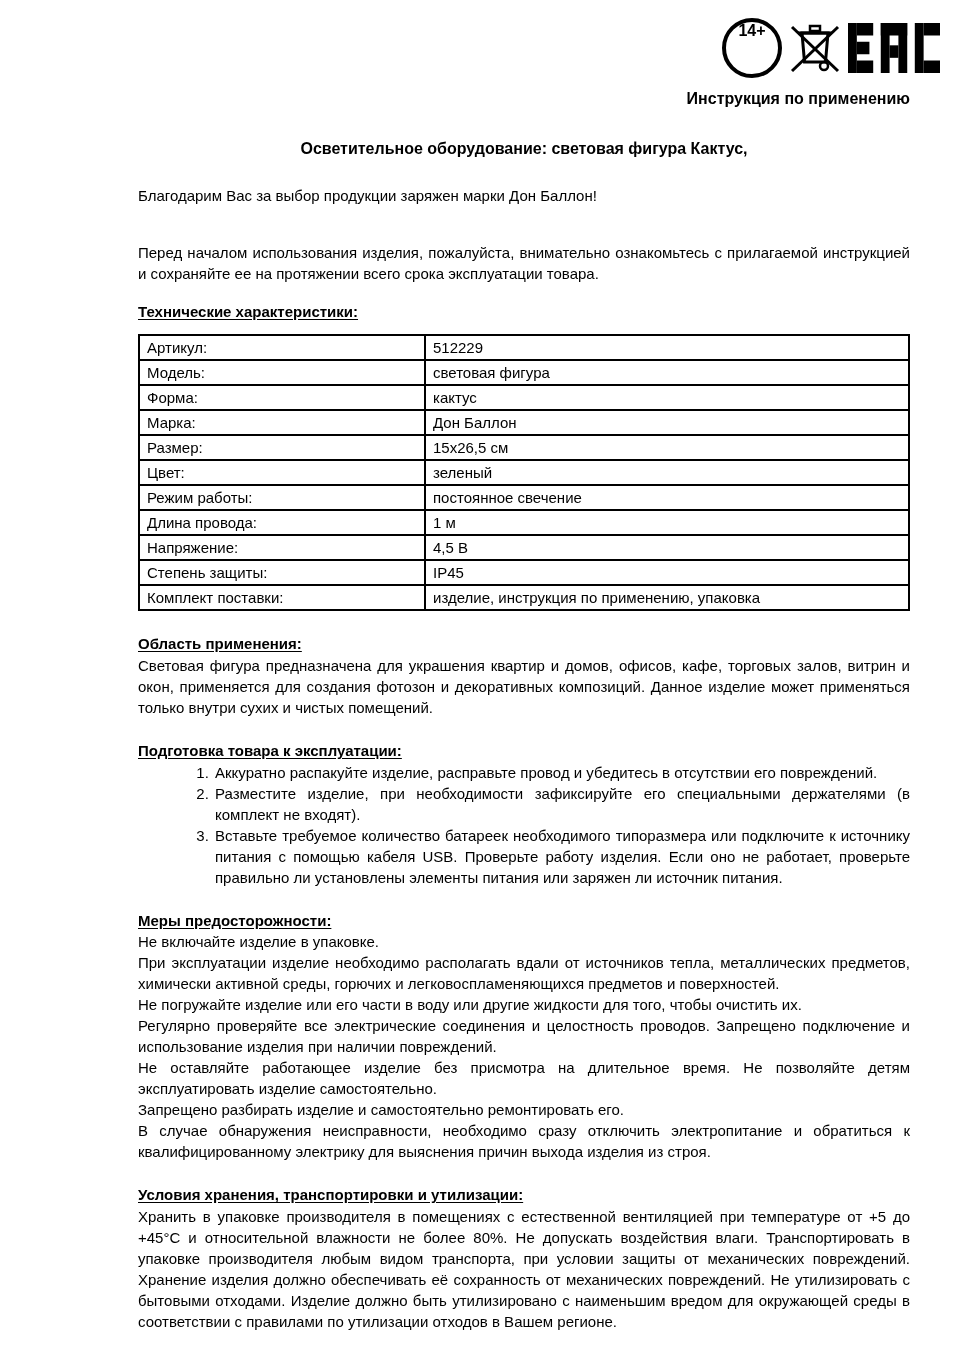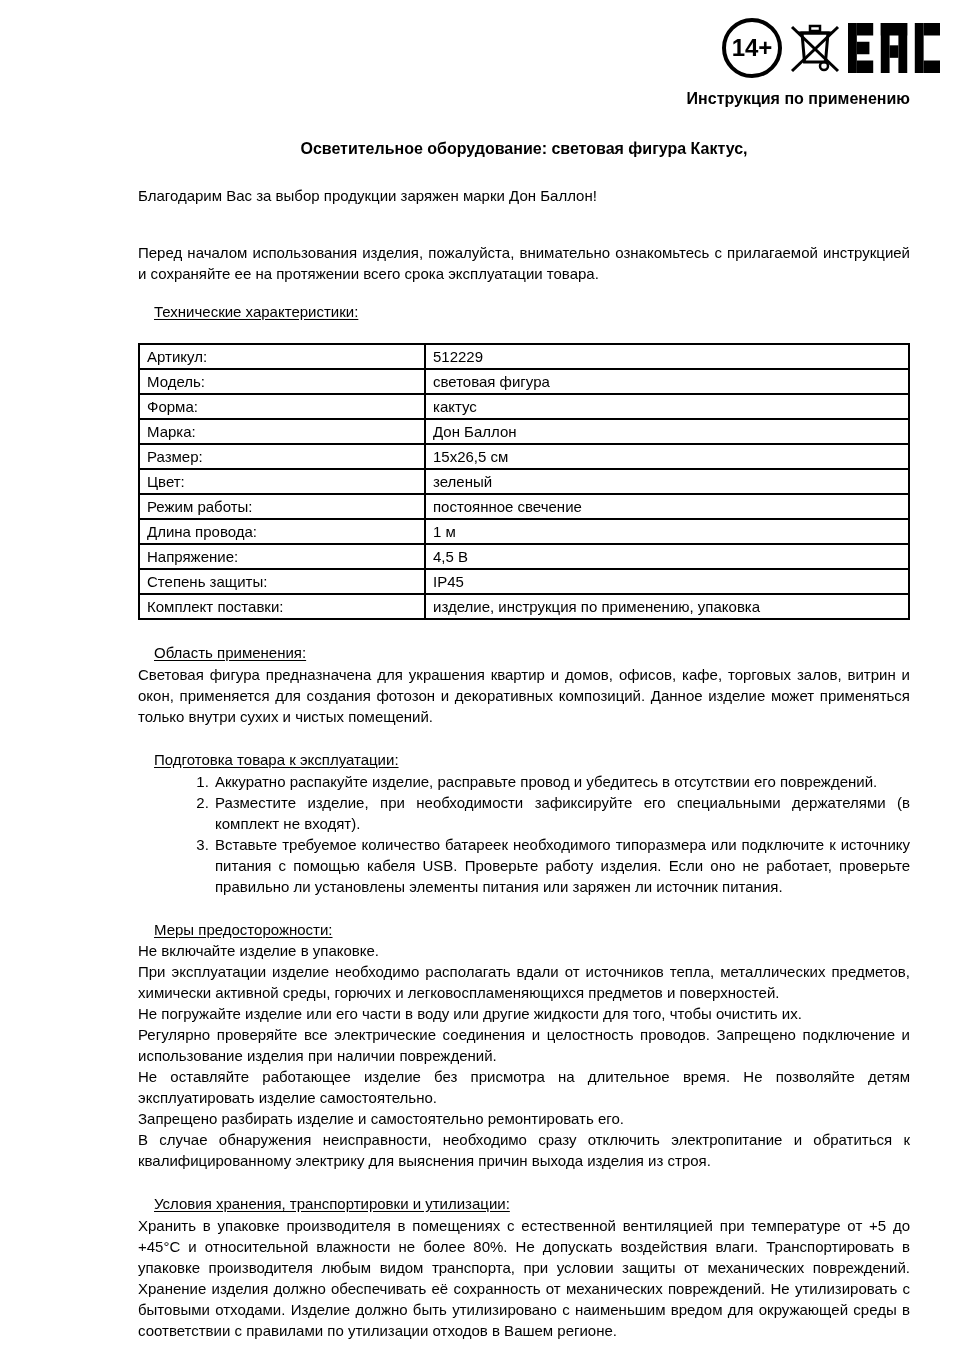--- a/index.html
+++ b/index.html
@@ -18,48 +18,48 @@
     top: 18px;
     right: 28px;
     display: flex;
     align-items: center;
     gap: 8px;
   }
   .age-badge {
     width: 52px; height: 52px;
     border: 4px solid #000;
     border-radius: 50%;
-    display: flex; align-items: center; justify-content: center;
-    font-size: 24px; font-weight: bold;
+    display: flex; align-items: flex-start; justify-content: center;
+    font-size: 16px; font-weight: bold;
   }
   h1.doc-title {
     font-size: 16px; font-weight: bold;
     text-align: right;
     margin: 0 0 28px 0;
   }
   h2.doc-subtitle {
     font-size: 16px; font-weight: bold;
     text-align: center;
     line-height: 25px;
     margin: 0 0 24px 0;
   }
   .body-text { font-size: 15px; line-height: 21px; }
   p { margin: 0; }
   .p-intro1 { margin-top: 0; }
   .p-intro2 { margin-top: 36px; text-align: justify; }
   .sec-h {
-    font-size: 15px; font-weight: normal;
+    font-size: 15px; font-weight: bold;
     text-decoration: underline;
     text-underline-offset: 2px;
-    margin: 22px 0 0 16px;
+    margin: 22px 0 0 0;
   }
   table.specs {
     width: 100%;
     border-collapse: collapse;
-    margin-top: 21px;
+    margin-top: 12px;
     font-size: 15px;
   }
   table.specs td {
     border: 2px solid #000;
     padding: 1px 7px;
     height: 20px;
     vertical-align: middle;
   }
   table.specs td.c1 { width: 270px; }
   .sec-body { margin-top: 1px; text-align: justify; }

